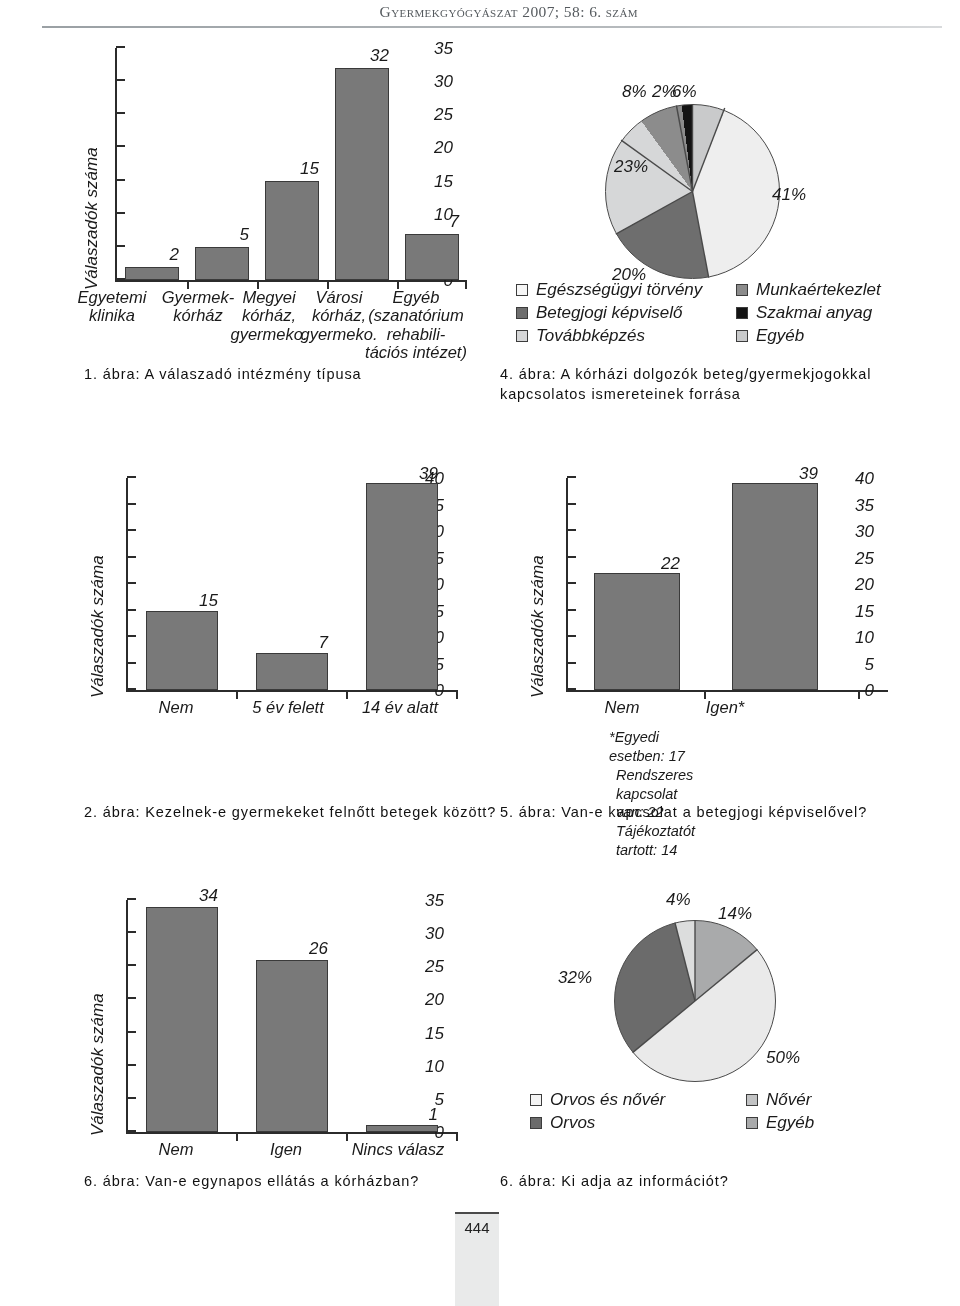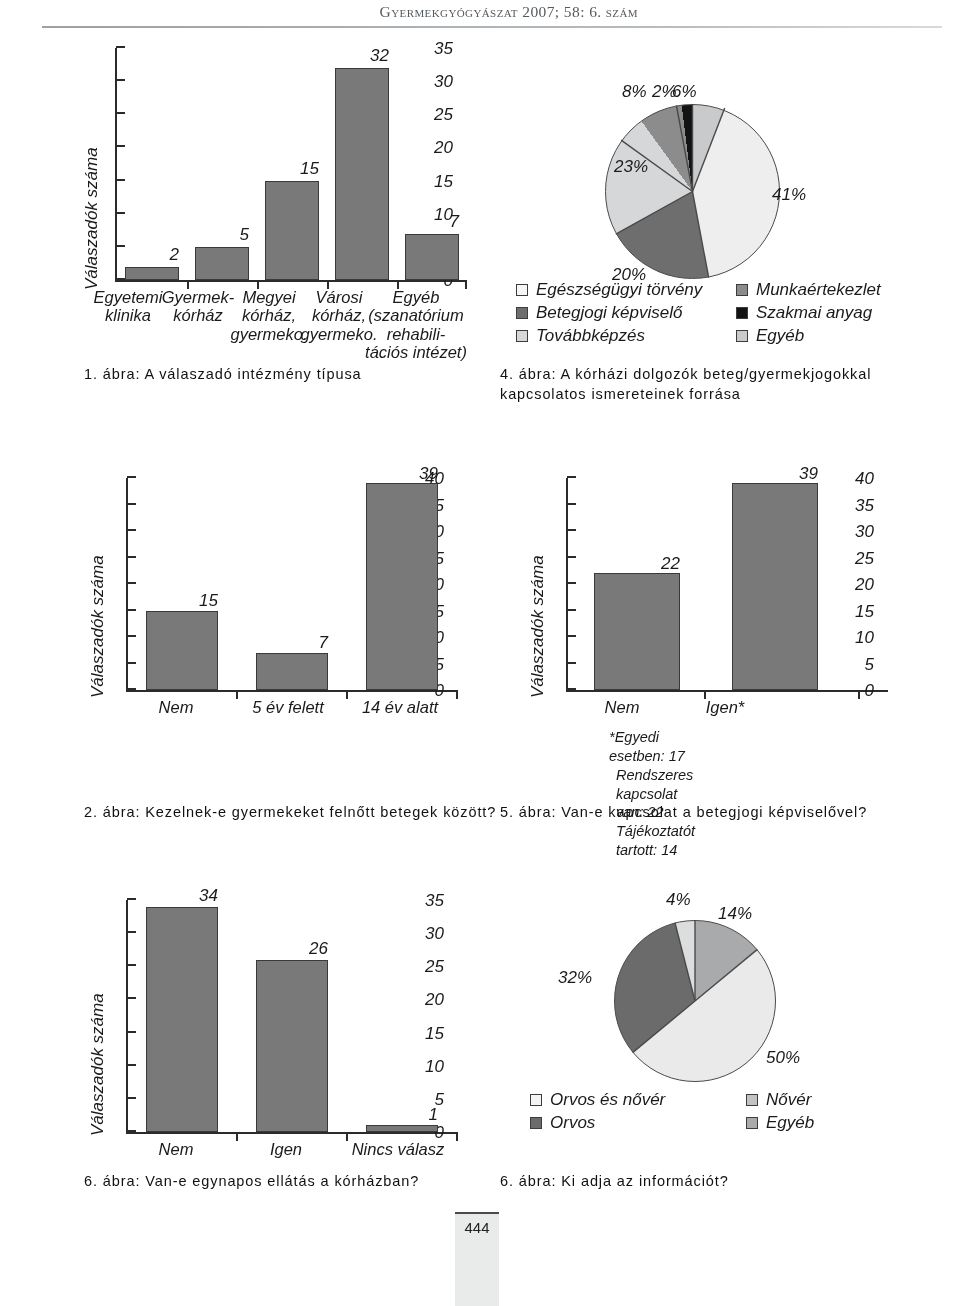--- a/index.html
+++ b/index.html
@@ -233,21 +233,21 @@
       <div class="bar" style="left:218px;width:54px; height:212.1px;"></div>
       <div class="bar" style="left:288px;width:54px; height:46.4px;"></div>
 
       <div class="bar-value" style="left:8px;  width:54px; top:197px;">2</div>
       <div class="bar-value" style="left:78px; width:54px; top:177px;">5</div>
       <div class="bar-value" style="left:148px;width:54px; top:111px;">15</div>
       <div class="bar-value" style="left:218px;width:54px; top:-2px;">32</div>
       <div class="bar-value" style="left:288px;width:54px; top:164px;">7</div>
     </div>
 
-    <div class="cat-label" style="left:28px;  top:246px; width:80px;">Egyetemi<br>klinika</div>
+    <div class="cat-label" style="left:12px;  top:246px; width:80px;">Egyetemi<br>klinika</div>
     <div class="cat-label" style="left:98px;  top:246px; width:80px;">Gyermek-<br>kórház</div>
     <div class="cat-label" style="left:166px; top:246px; width:86px;">Megyei<br>kórház,<br>gyermeko.</div>
     <div class="cat-label" style="left:236px; top:246px; width:86px;">Városi<br>kórház,<br>gyermeko.</div>
     <div class="cat-label" style="left:300px; top:246px; width:112px;">Egyéb<br>(szanatórium<br>rehabili-<br>tációs intézet)</div>
   </div>
 </div>
 
 <div class="caption" style="left:84px; top:365px;">1. ábra: A válaszadó intézmény típusa</div>
 
 <div class="fig" style="left:500px; top:80px;">

